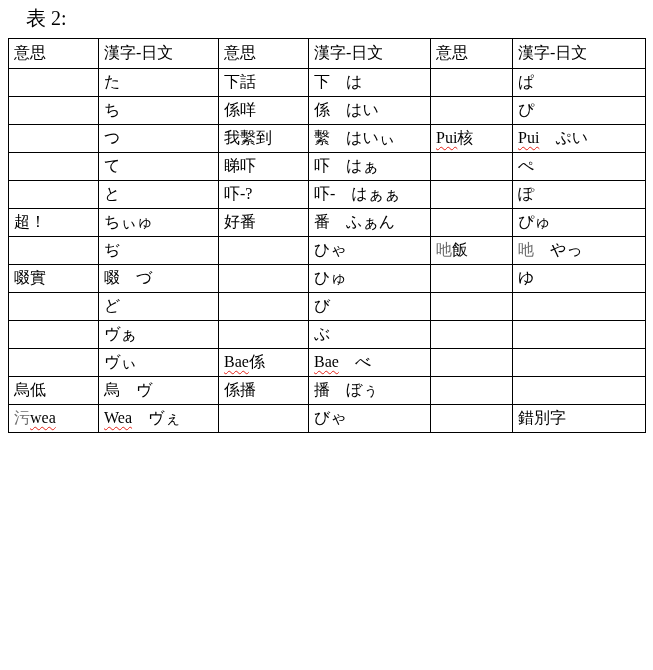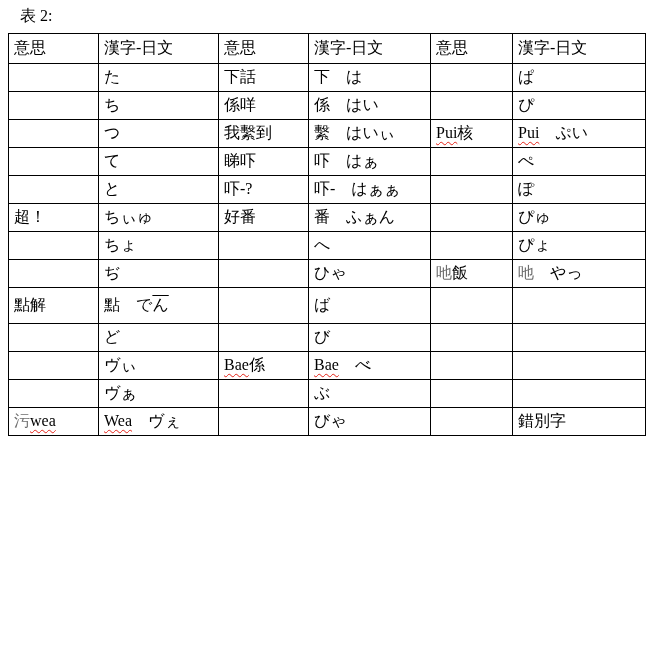--- a/index.html
+++ b/index.html
@@ -10,23 +10,23 @@
     color: #000000;
   }
   .page {
     width: 653px;
     height: 670px;
     box-sizing: border-box;
     padding: 6px 0 0 8px;
     overflow: hidden;
   }
   .title {
-    font-size: 16px;
+    font-size: 20px;
     line-height: 1.2;
-    margin: 0 0 8px 12px;
+    margin: 0 0 8px 18px;
     white-space: pre;
   }
   table.vocab {
     border-collapse: collapse;
     table-layout: fixed;
     width: 637px;
   }
   table.vocab th, table.vocab td {
     border: 1px solid #000000;
     font-size: 16px;
@@ -118,63 +118,63 @@
         <tr class="normal">
           <td><span class="seg">超！</span></td>
           <td><span class="seg">ちぃゅ</span></td>
           <td><span class="seg">好番</span></td>
           <td><span class="seg">番　ふぁん</span></td>
           <td></td>
           <td><span class="seg">ぴゅ</span></td>
         </tr>
         <tr class="normal">
           <td></td>
-          <td><span class="seg">ちょ</span></td>
-          <td></td>
-          <td><span class="seg">へ</span></td>
-          <td></td>
-          <td><span class="seg">ぴょ</span></td>
-        </tr>
-        <tr class="normal">
-          <td></td>
           <td><span class="seg">ぢ</span></td>
           <td></td>
           <td><span class="seg">ひゃ</span></td>
           <td><span class="seg gy">吔</span><span class="seg">飯</span></td>
           <td><span class="seg gy">吔</span><span class="seg">　やっ</span></td>
         </tr>
-        <tr class="tall">
-          <td><span class="seg">點解</span></td>
-          <td><span class="seg">點　で</span><span class="seg ov">ん</span></td>
+        <tr class="normal">
+          <td><span class="seg">啜實</span></td>
+          <td><span class="seg">啜　づ</span></td>
           <td></td>
-          <td><span class="seg">ば</span></td>
+          <td><span class="seg">ひゅ</span></td>
           <td></td>
-          <td></td>
+          <td><span class="seg">ゆ</span></td>
         </tr>
         <tr class="normal">
           <td></td>
           <td><span class="seg">ど</span></td>
           <td></td>
           <td><span class="seg">び</span></td>
+          <td></td>
+          <td></td>
+        </tr>
+        <tr class="normal">
+          <td></td>
+          <td><span class="seg">ヴぁ</span></td>
+          <td></td>
+          <td><span class="seg">ぶ</span></td>
           <td></td>
           <td></td>
         </tr>
         <tr class="normal">
           <td></td>
           <td><span class="seg">ヴぃ</span></td>
           <td><span class="seg sq">Bae</span><span class="seg">係</span></td>
           <td><span class="seg sq">Bae</span><span class="seg">　べ</span></td>
           <td></td>
           <td></td>
         </tr>
         <tr class="normal">
-          <td></td>
-          <td><span class="seg">ヴぁ</span></td>
-          <td></td>
-          <td><span class="seg">ぶ</span></td>
+          <td><span class="seg">烏低</span></td>
+          <td><span class="seg">烏　ヴ</span></td>
+          <td><span class="seg">係播</span></td>
+          <td><span class="seg">播　ぼぅ</span></td>
           <td></td>
           <td></td>
         </tr>
         <tr class="normal">
           <td><span class="seg gy">污</span><span class="seg sq">wea</span></td>
           <td><span class="seg sq">Wea</span><span class="seg">　ヴぇ</span></td>
           <td></td>
           <td><span class="seg">びゃ</span></td>
           <td></td>
           <td><span class="seg b">錯別字</span></td>

